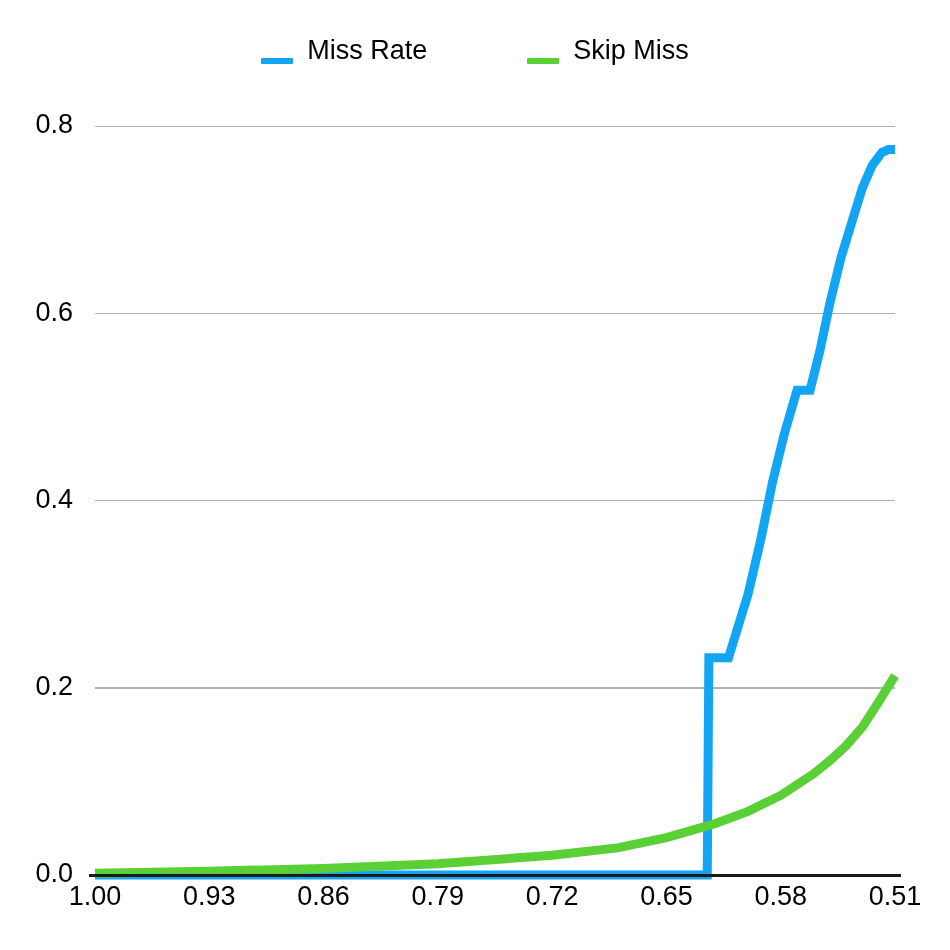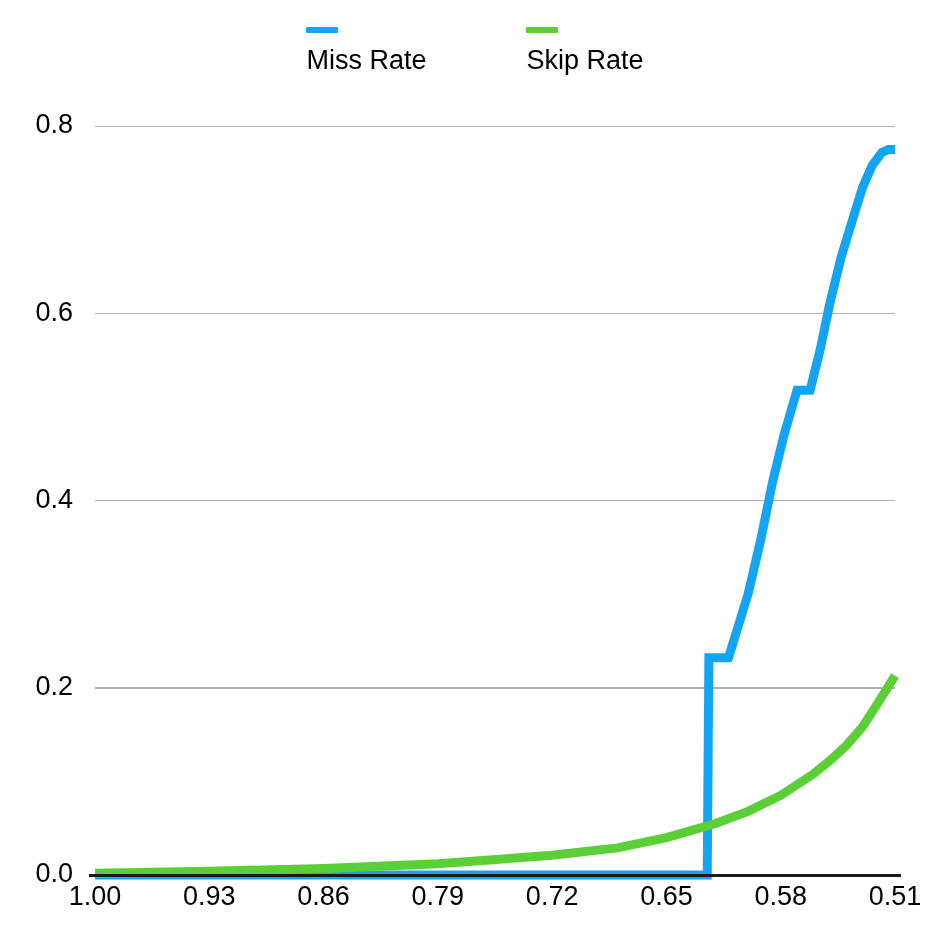--- a/index.html
+++ b/index.html
@@ -28,22 +28,22 @@
     width: 950px;
     height: 44px;
     display: flex;
     flex-direction: row;
     justify-content: center;
     align-items: center;
     gap: 100px;
   }
   .legend-entry {
     display: flex;
-    flex-direction: column;
-    align-items: flex-start;
+    flex-direction: row;
+    align-items: flex-end;
     gap: 14px;
   }
   .legend-swatch {
     display: block;
     width: 32px;
     height: 6px;
     border-radius: 1px;
   }
   .legend-label {
     font-size: 27px;
@@ -96,21 +96,21 @@
 
 <div id="chart-root">
 
   <div class="legend">
     <div class="legend-entry">
       <span class="legend-swatch" style="background: rgb(18, 165, 244);"></span>
       <span class="legend-label">Miss Rate</span>
     </div>
     <div class="legend-entry">
       <span class="legend-swatch" style="background: rgb(90, 207, 54);"></span>
-      <span class="legend-label">Skip Rate</span>
+      <span class="legend-label">Skip Miss</span>
     </div>
   </div>
 
   <svg class="plot-svg" viewBox="0 0 950 950">
     <g id="gridlines-group">
         <line x1="95" x2="895" y1="687.8" y2="687.8" class="gridline"></line>
         <line x1="95" x2="895" y1="500.59999999999997" y2="500.59999999999997" class="gridline"></line>
         <line x1="95" x2="895" y1="313.4" y2="313.4" class="gridline"></line>
         <line x1="95" x2="895" y1="126.19999999999993" y2="126.19999999999993" class="gridline"></line>
       </g>

